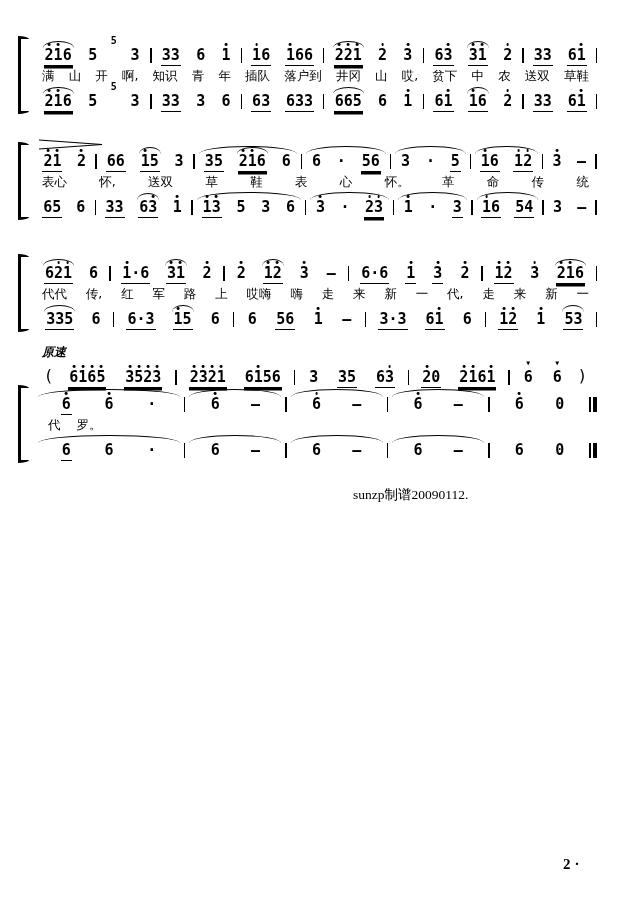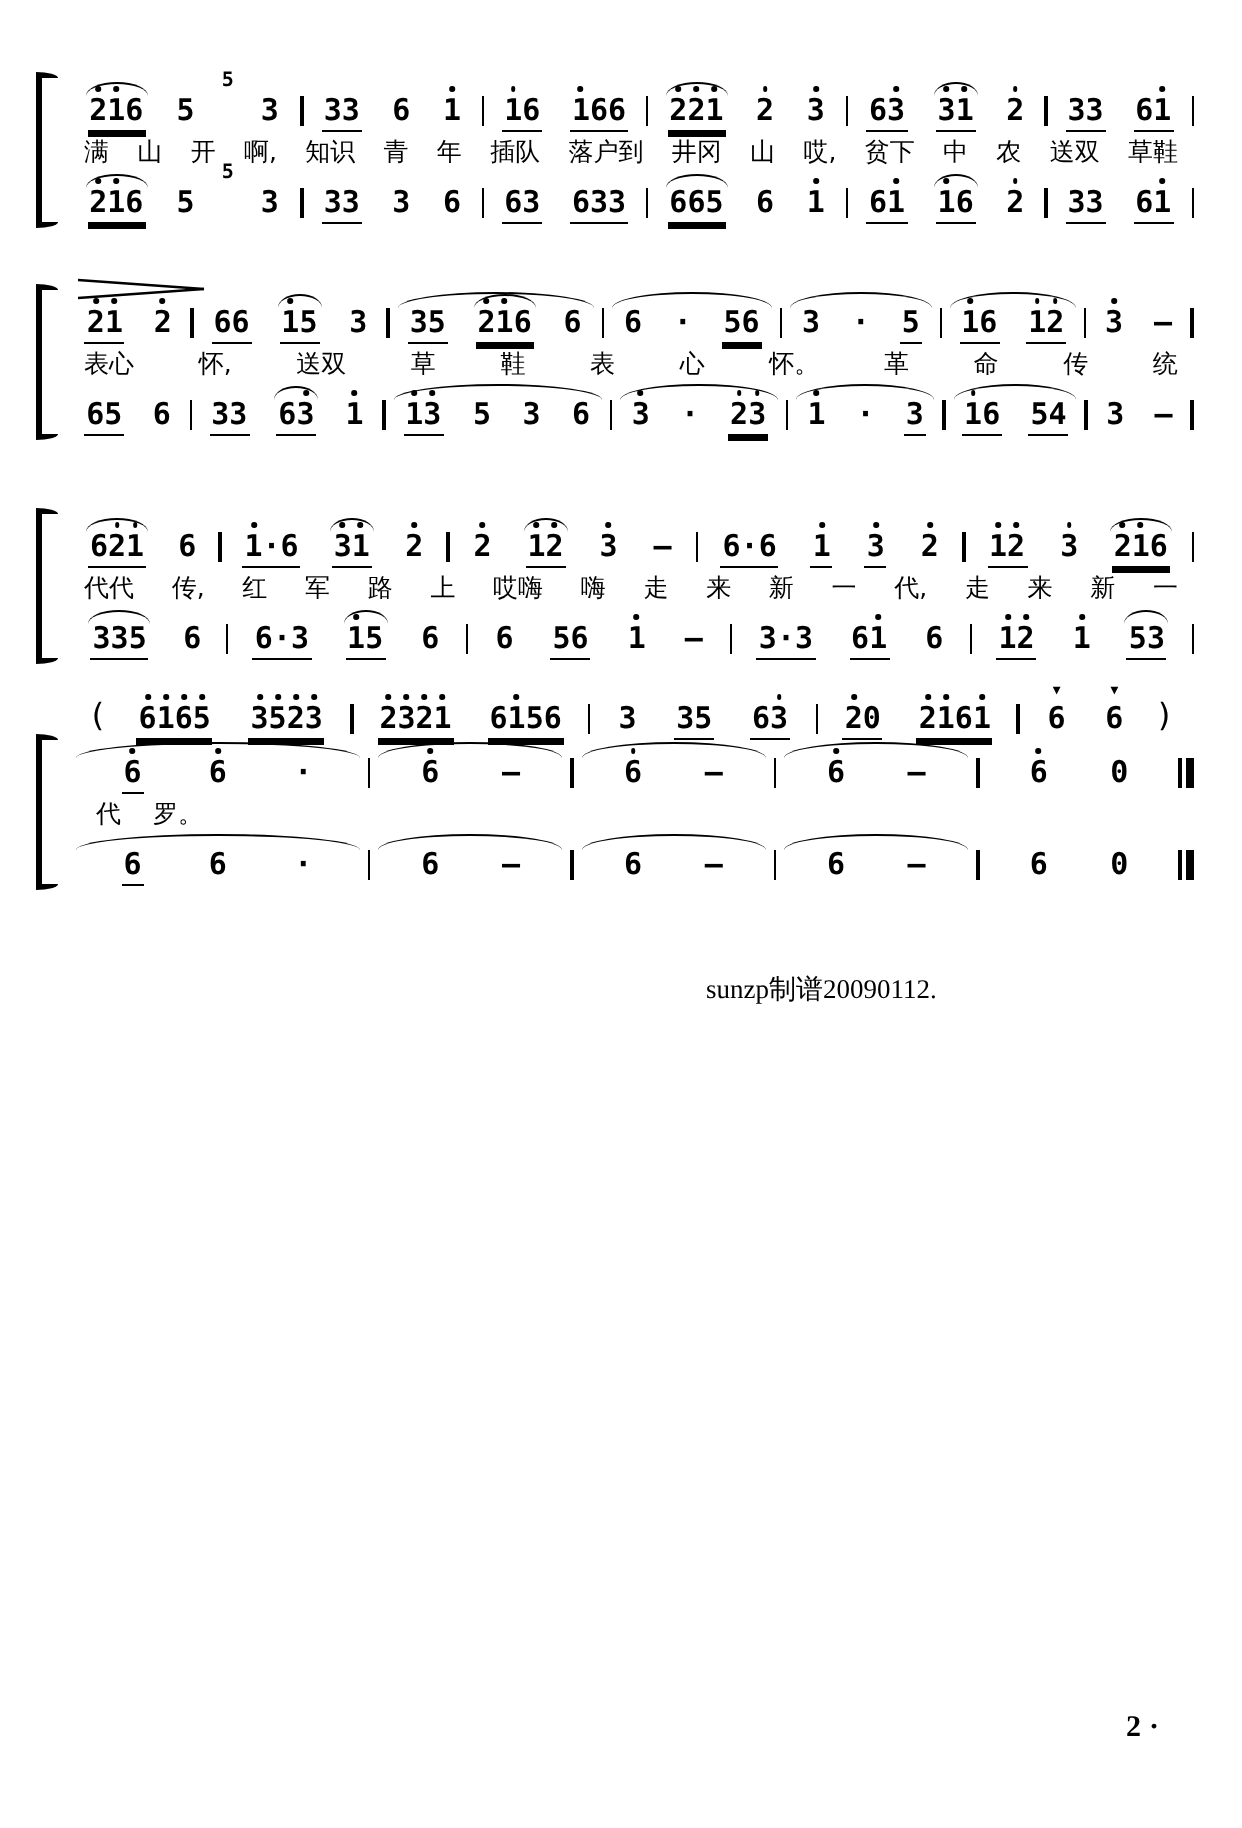--- a/index.html
+++ b/index.html
@@ -617,20 +617,21 @@
               <span class="grp u1 arc">
                 <span class="tk">5</span>
                 <span class="tk">3</span>
               </span>
             </span>
             <span class="bar"></span>
           </div>
         </div>
       </div>
       <div class="system" style="top: 344px;">
+        <div class="tempo">原速</div>
         <div class="line">
           <span class="cell" style="flex-grow: 3;">
             <span class="grp paren">
               <span class="tk">(</span>
             </span>
             <span class="grp u2">
               <span class="tk hi">6</span>
               <span class="tk hi">1</span>
               <span class="tk hi">6</span>
               <span class="tk hi">5</span>

